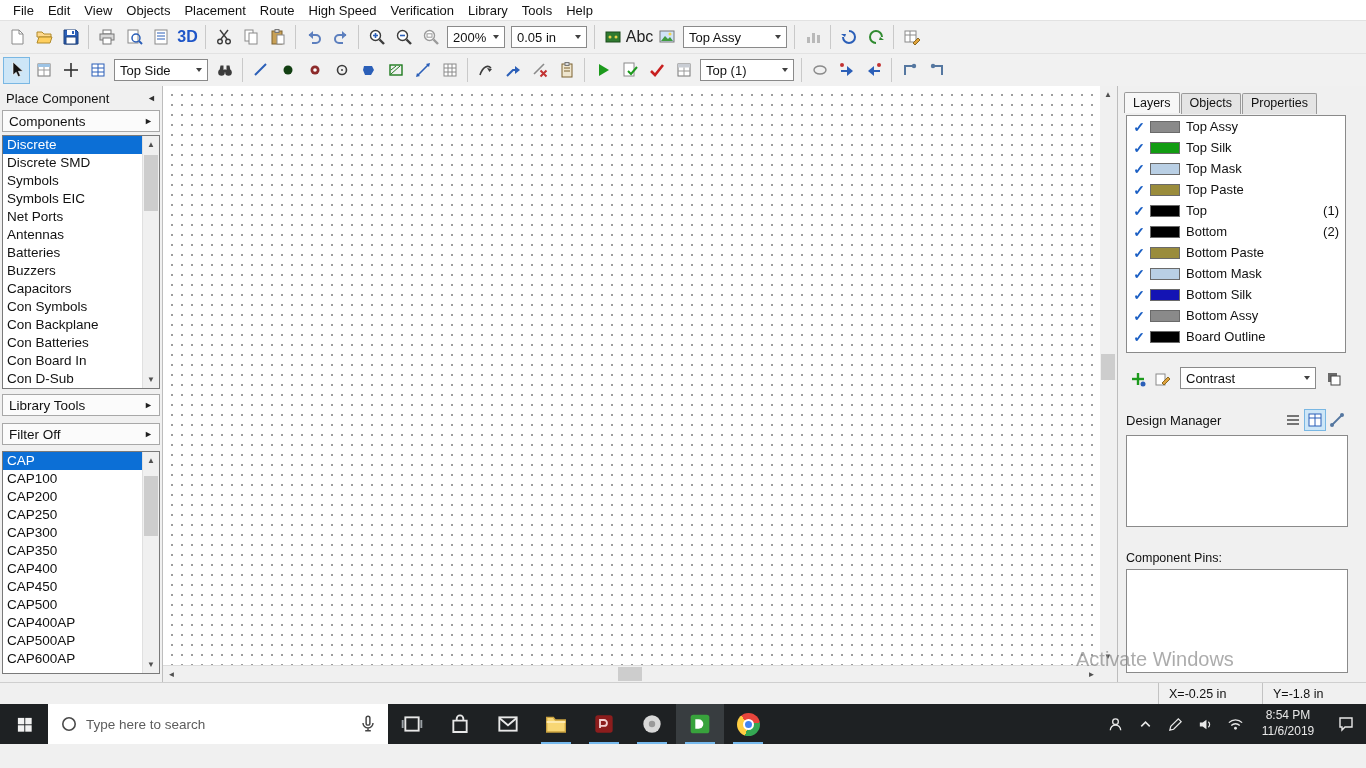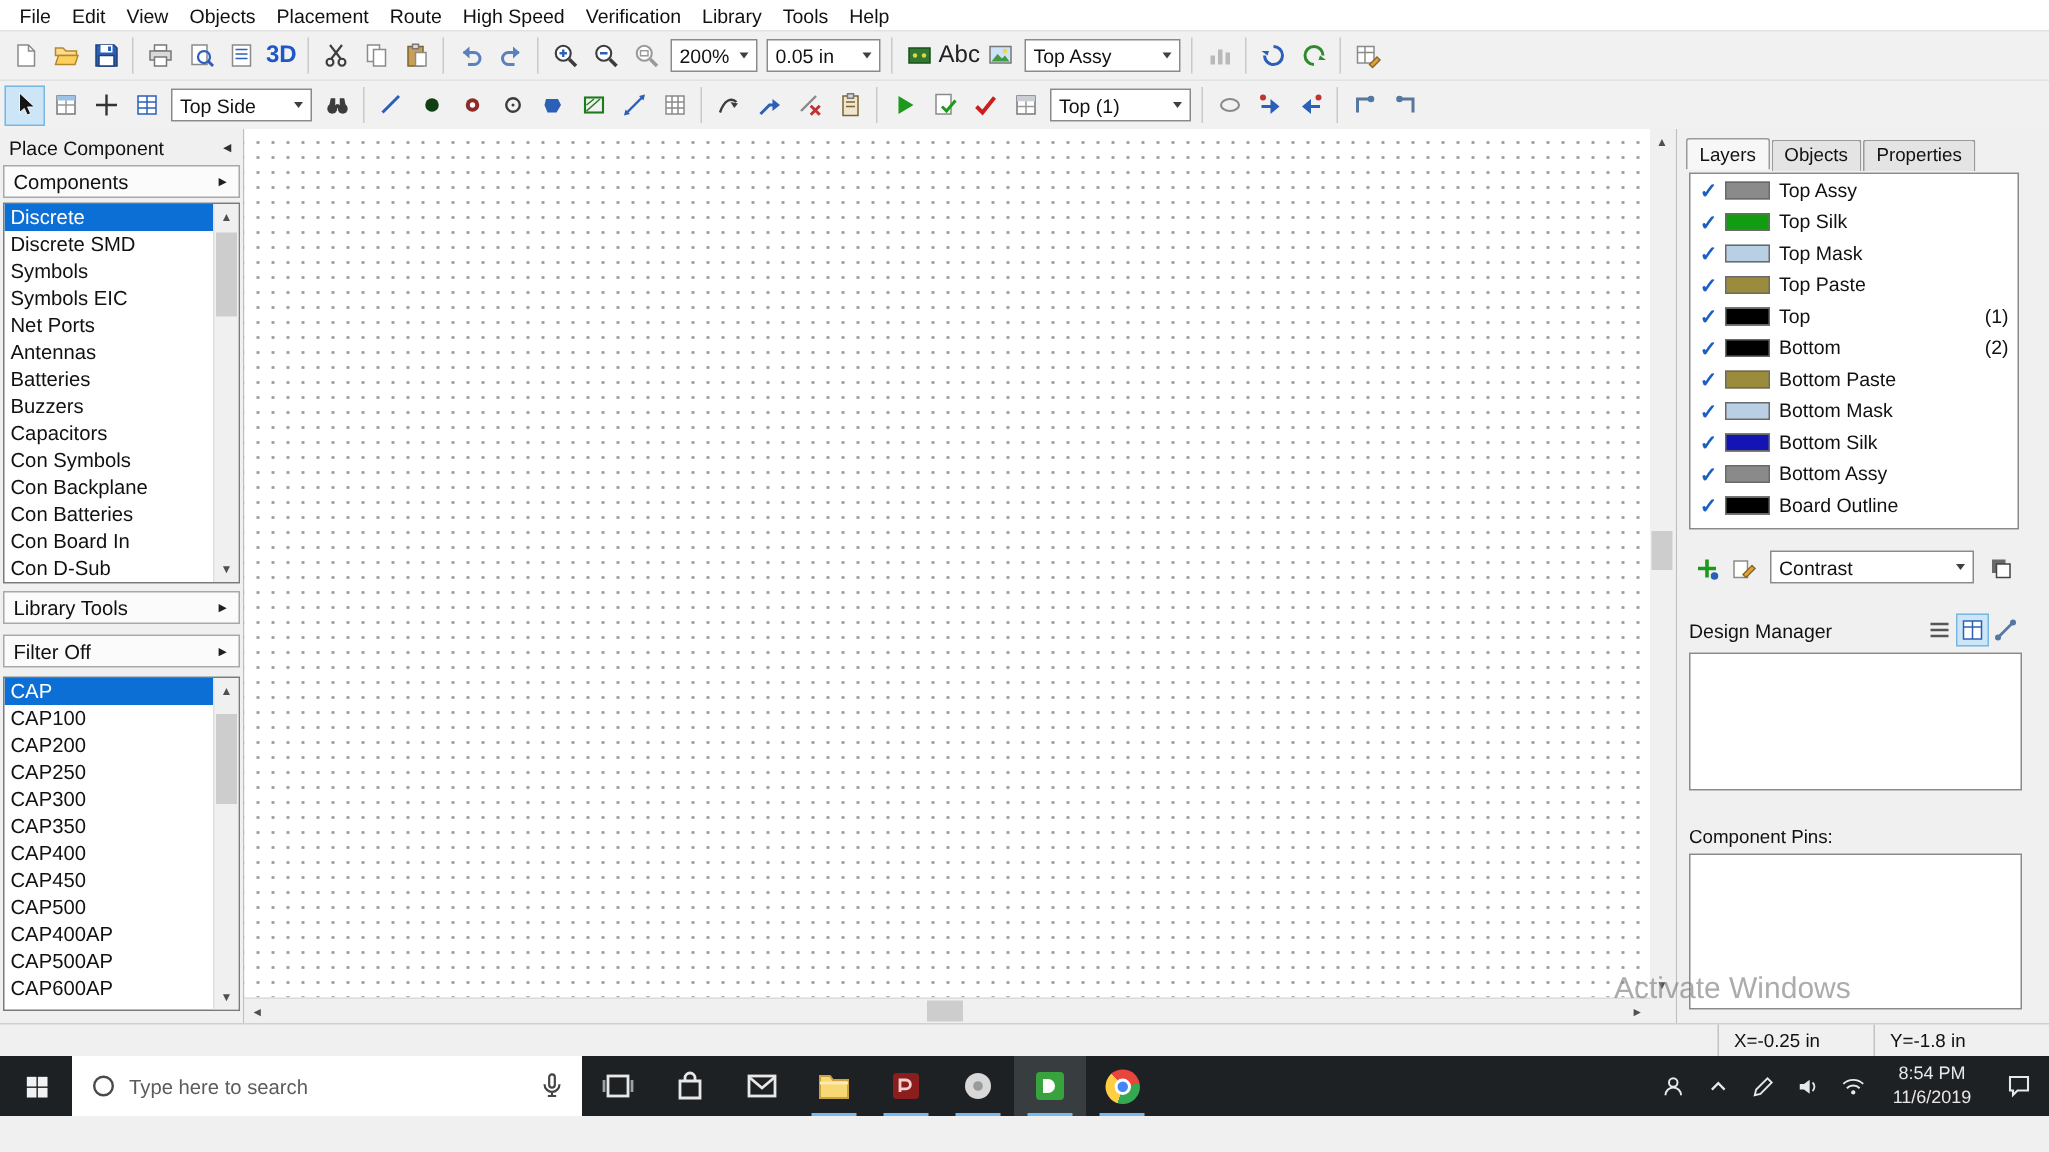--- a/index.html
+++ b/index.html
@@ -832,21 +832,21 @@
       </div>
       <div class="white-box dm-box"></div>
       <div class="pins-label">Component Pins:</div>
       <div class="white-box pins-box"></div>
     </div>
   </div>
 
   <div class="statusbar">
     <div class="sb-spacer"></div>
     <div class="sb-cell">X=-0.25 in</div>
-    <div class="sb-cell" style="width:117px">Y=-1.8 in</div>
+    <div class="sb-cell" style="width:104px">Y=-1.8 in</div>
   </div>
 
   <div class="taskbar">
     <div class="tb-start">
       <svg viewBox="0 0 18 18" style="width:17px;height:17px">
           <rect x="2" y="2" width="6.8" height="6.8" fill="#f2f2f2"></rect>
           <rect x="9.8" y="2" width="6.8" height="6.8" fill="#f2f2f2"></rect>
           <rect x="2" y="9.8" width="6.8" height="6.8" fill="#f2f2f2"></rect>
           <rect x="9.8" y="9.8" width="6.8" height="6.8" fill="#f2f2f2"></rect>
         </svg>

